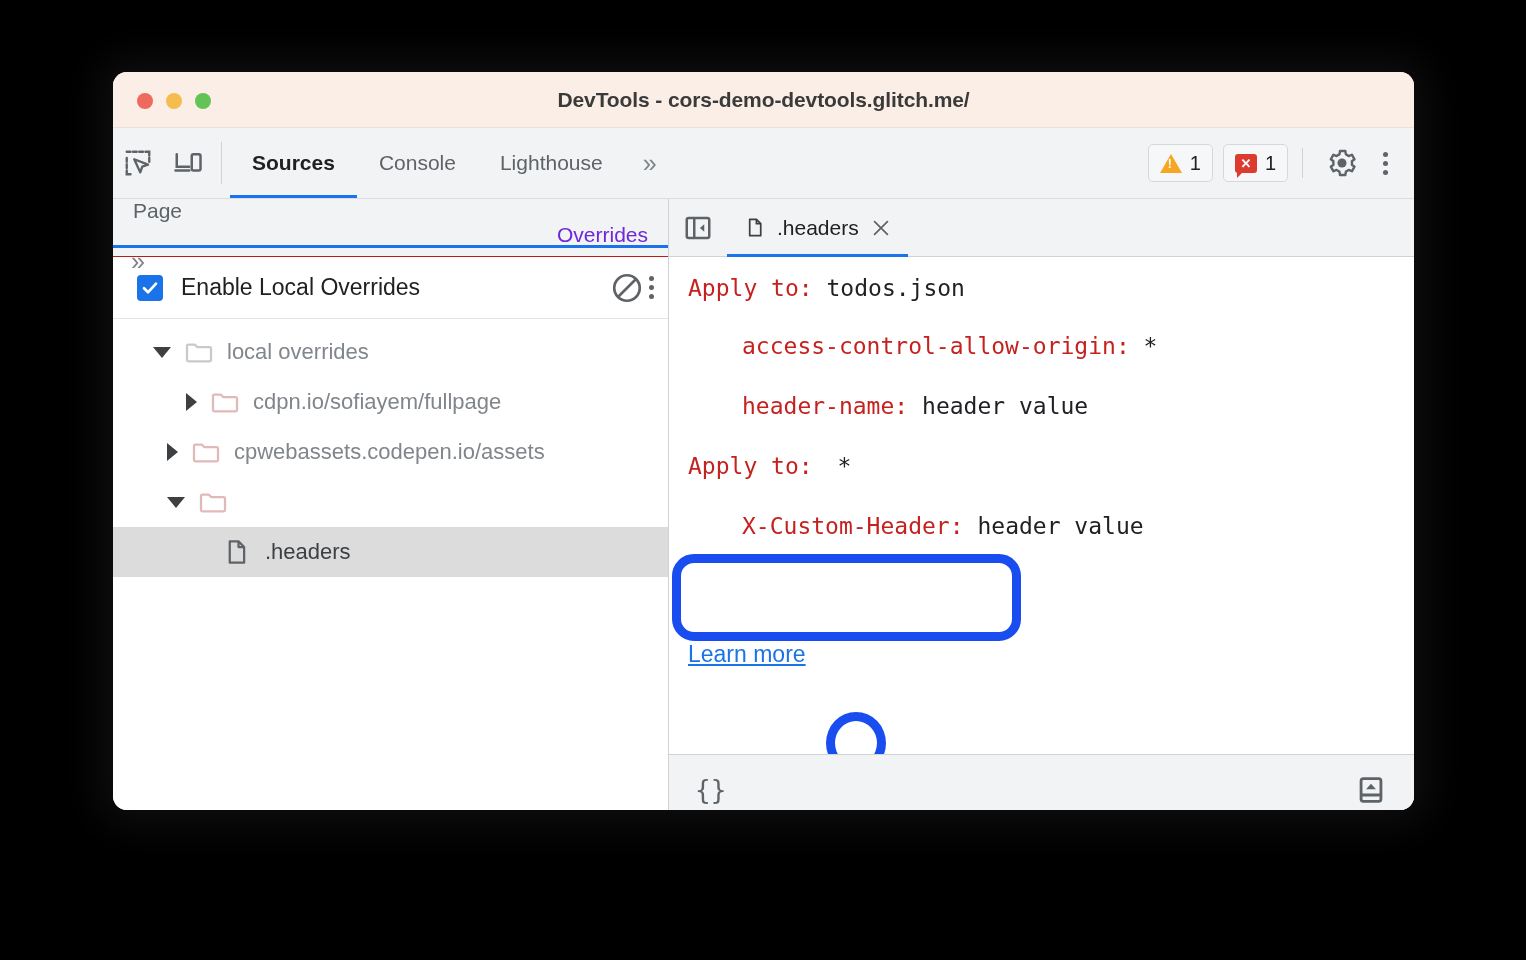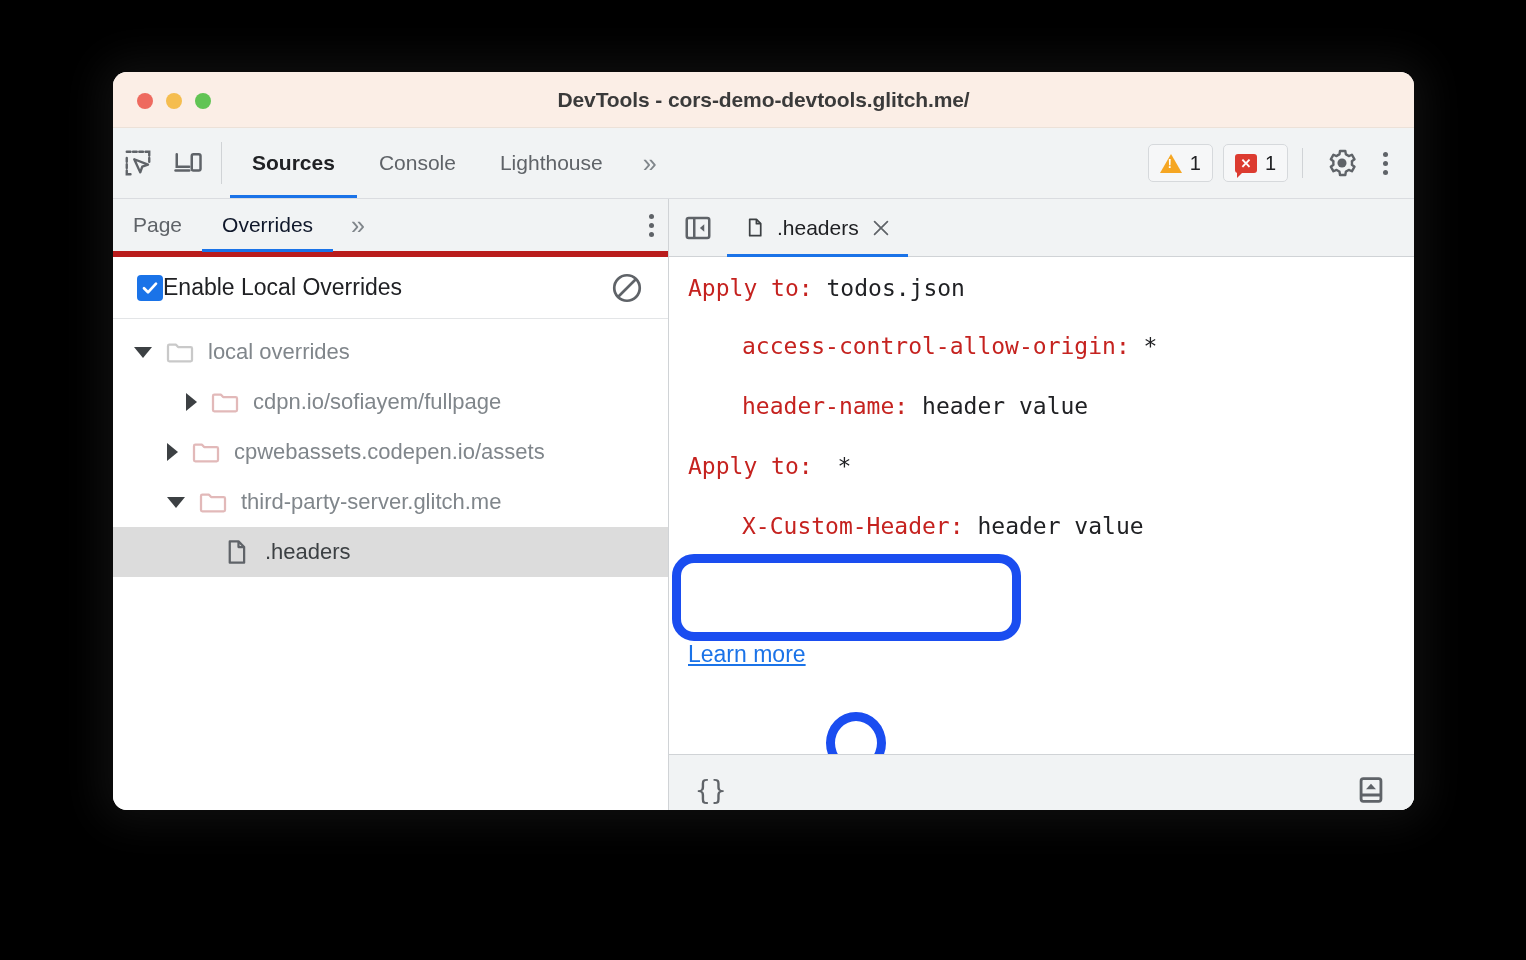--- a/index.html
+++ b/index.html
@@ -108,44 +108,44 @@
   .tb-divider-v { width: 1px; height: 30px; background: #d0d3d6; margin: 0 12px; }
   .kebab { display: flex; flex-direction: column; gap: 4px; padding: 0 14px; }
   .kebab i { width: 5px; height: 5px; border-radius: 50%; background: #5f6368; display: block; }
 
   
   #body-split { display: flex; height: calc(738px - 56px - 57px); }
 
   
   #navigator { width: 556px; border-right: 1px solid #d0d3d6; display: flex; flex-direction: column; background:#fff; }
   #nav-tabs {
-    height: 58px; background: #f1f3f4; border-bottom: 6px solid #b91c1c;
-    display: flex; align-items: stretch; position: relative;
+    height: 58px; background: #f1f3f4; border-bottom: 1px solid #b91c1c;
+    display: flex; align-items: stretch; position: relative; flex-direction: column;
   }
   .nav-tab {
     padding: 0 20px; display: flex; align-items: center;
     font-size: 21px; color: #5f6368; position: relative;
   }
-  .nav-tab.active { color: #0f172a; }
+  .nav-tab.active { color: #6d28d9; justify-content: flex-end; }
   .nav-tab.active::after {
     content: ""; position: absolute; left: 0; right: 0; bottom: -1px;
     height: 3px; background: #1a73e8;
   }
   #nav-kebab { margin-left: auto; display: flex; align-items: center; }
 
   #enable-row {
     height: 62px; border-bottom: 1px solid #e3e5e7;
     display: flex; align-items: center; padding: 0 24px;
   }
   .cbox {
     width: 26px; height: 26px; border-radius: 4px; background: #1a73e8;
     display: flex; align-items: center; justify-content: center; flex: none;
   }
   .cbox svg { display:block; }
-  #enable-label { font-size: 23px; color: #202124; }
+  #enable-label { font-size: 23px; color: #202124; margin-left: 18px; }
   #clear-icon { margin-left: auto; color: #5f6368; display:flex; }
 
   #file-tree { padding-top: 8px; flex: 1; overflow: hidden; }
   .tree-row { display: flex; align-items: center; height: 50px; font-size: 22px; color: #80868b; }
   .tree-row.selected { background: #dcdcdc; }
   .tri { width: 0; height: 0; flex: none; }
   .tri.down {
     border-left: 9px solid transparent; border-right: 9px solid transparent;
     border-top: 11px solid #3c4043;
   }
@@ -318,21 +318,21 @@
         <span id="clear-icon">
           <svg width="34" height="34" viewBox="0 0 24 24">
             <circle cx="12" cy="12" r="9" fill="none" stroke="#5f6368" stroke-width="1.9"></circle>
             <path d="M5.8 18.2L18.2 5.8" stroke="#5f6368" stroke-width="1.9" stroke-linecap="round"></path>
           </svg>
         </span>
       </div>
 
       <div id="file-tree">
 
-        <div class="tree-row" style="padding-left:21px">
+        <div class="tree-row" style="padding-left:40px">
           <span class="tri down"></span>
           <span class="folder-ic" style="margin-left:12px">
             <svg width="32" height="32" viewBox="0 0 24 24">
               <path d="M3 7.5a1 1 0 011-1h5l1.6 1.8H20a1 1 0 011 1V18a1 1 0 01-1 1H4a1 1 0 01-1-1z" fill="none" stroke="#c9c9c9" stroke-width="1.7" stroke-linejoin="round"></path>
             </svg>
           </span>
           <span class="tree-label" style="margin-left:12px">local overrides</span>
         </div>
 
         <div class="tree-row" style="padding-left:73px">
@@ -355,21 +355,20 @@
           <span class="tree-label" style="margin-left:12px">cpwebassets.codepen.io/assets</span>
         </div>
 
         <div class="tree-row" style="padding-left:54px">
           <span class="tri down"></span>
           <span class="folder-ic" style="margin-left:12px">
             <svg width="32" height="32" viewBox="0 0 24 24">
               <path d="M3 7.5a1 1 0 011-1h5l1.6 1.8H20a1 1 0 011 1V18a1 1 0 01-1 1H4a1 1 0 01-1-1z" fill="none" stroke="#e2b9b9" stroke-width="1.7" stroke-linejoin="round"></path>
             </svg>
           </span>
-          <span class="tree-label" style="margin-left:12px">third-party-server.glitch.me</span>
         </div>
 
         <div class="tree-row selected" style="padding-left:108px">
           <span class="file-ic">
             <svg width="30" height="30" viewBox="0 0 24 24">
               <path d="M7 3.5h7l4.5 4.5v12.5H7z" fill="none" stroke="#5f6368" stroke-width="1.8" stroke-linejoin="round"></path>
               <path d="M14 3.5V8h4.5" fill="none" stroke="#5f6368" stroke-width="1.8" stroke-linejoin="round"></path>
             </svg>
           </span>
           <span class="tree-label" style="margin-left:14px; color:#3c4043">.headers</span>

